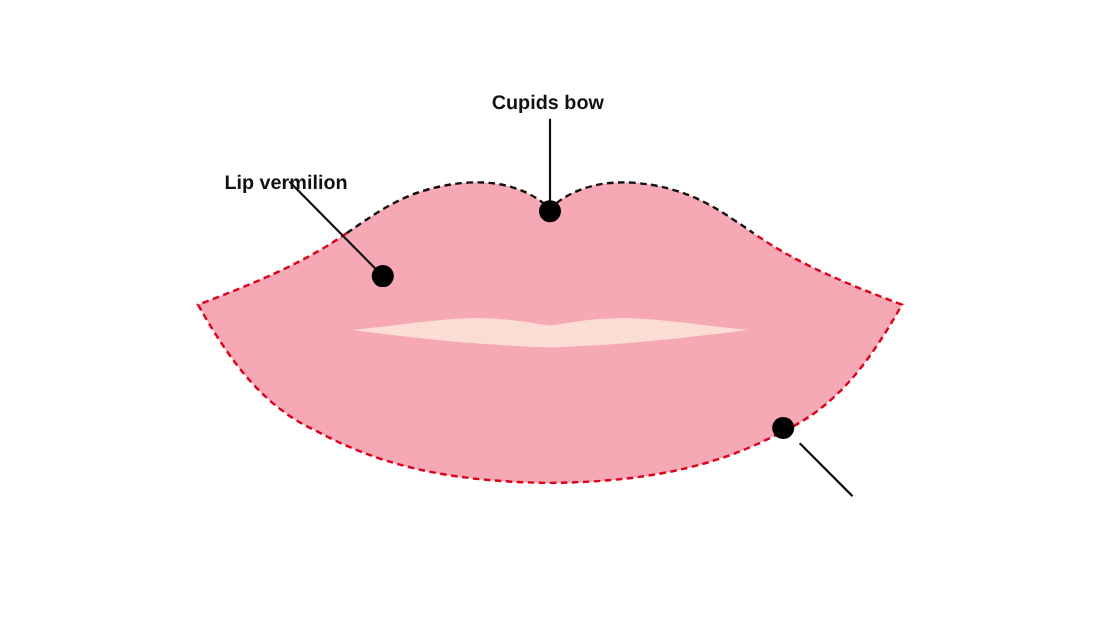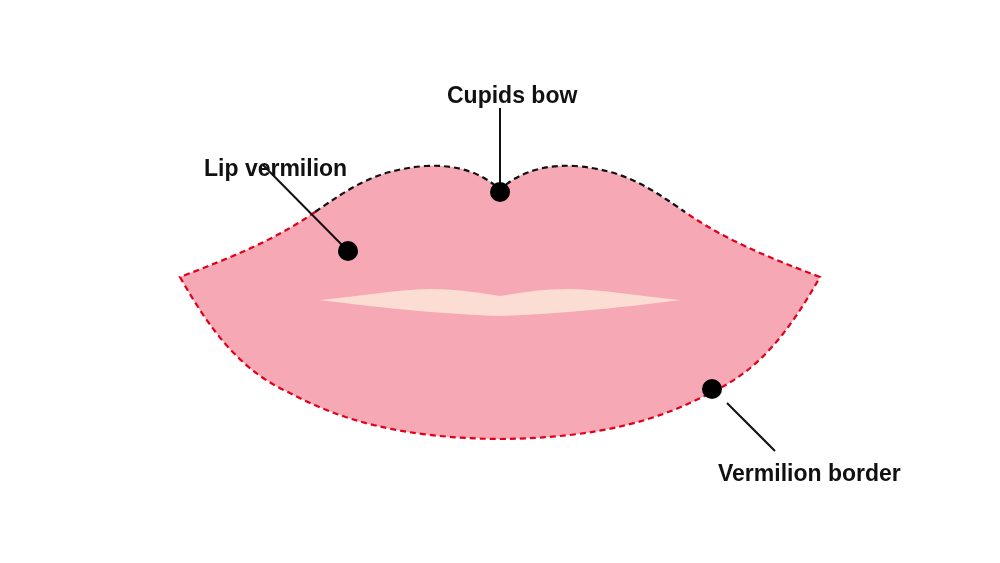--- a/index.html
+++ b/index.html
@@ -2,21 +2,21 @@
 <html><head>
   <meta charset="utf-8">
   <style>
     html, body { margin: 0; padding: 0; background: #ffffff; }
     body { width: 1000px; height: 563px; position: relative; overflow: hidden; }
     .stage { position: absolute; left: 0; top: 0; width: 1000px; height: 563px; }
     .label {
       position: absolute;
       font-family: "Liberation Sans", "DejaVu Sans", sans-serif;
       font-weight: bold;
-      font-size: 23px;
+      font-size: 18px;
       color: #111111;
       white-space: nowrap;
       line-height: 1;
     }
   </style>
 </head>
 <body>
 
 <div class="stage">
   <svg width="1000" height="563" viewBox="0 0 1000 563" xmlns="http://www.w3.org/2000/svg">
@@ -59,14 +59,13 @@
     <line x1="263" y1="165" x2="344" y2="247" stroke="#111111" stroke-width="2"></line>
     <line x1="727" y1="403" x2="775" y2="451" stroke="#111111" stroke-width="2"></line>
 
     <circle cx="500" cy="192" r="10" fill="#000000"></circle>
     <circle cx="348" cy="251" r="10" fill="#000000"></circle>
     <circle cx="712" cy="389" r="10" fill="#000000"></circle>
   </svg>
 
   <div class="label" style="left:447px; top:84px;">Cupids bow</div>
   <div class="label" style="left:204px; top:157px;">Lip vermilion</div>
-  <div class="label" style="left:718px; top:462px;">Vermilion border</div>
 </div>
 
 </body></html>

